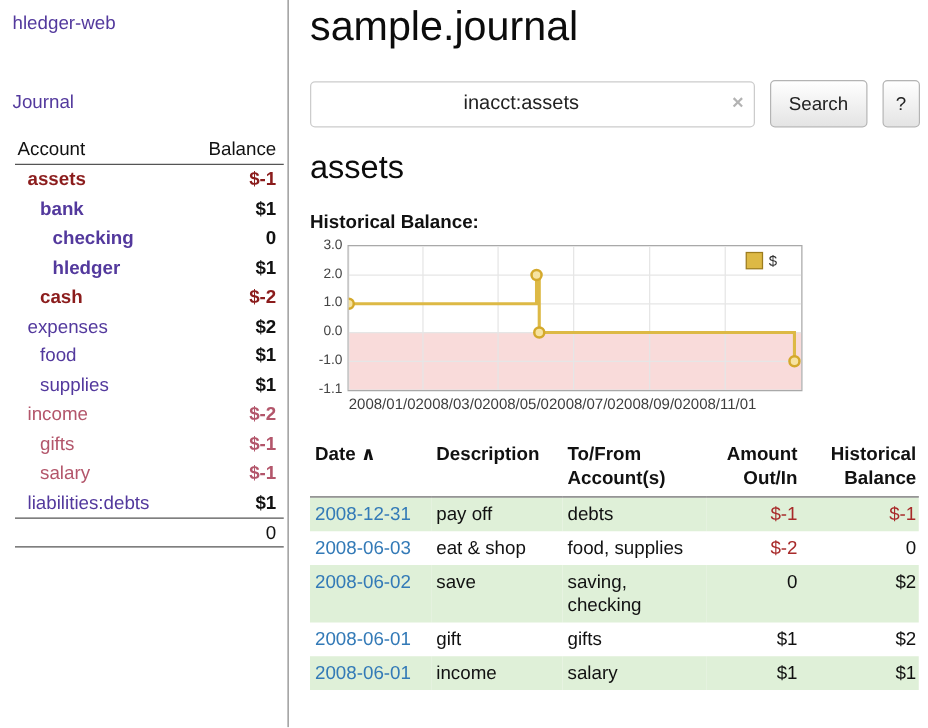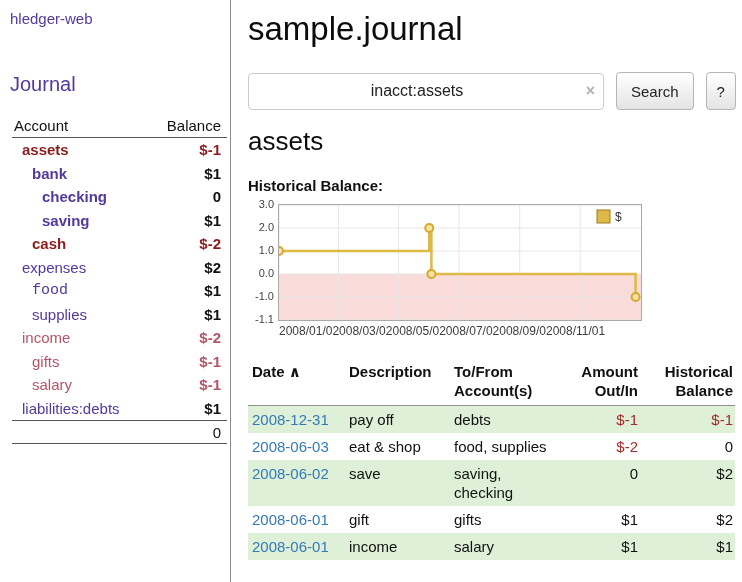--- a/index.html
+++ b/index.html
@@ -5,40 +5,40 @@
   * { margin:0; padding:0; box-sizing:border-box; }
   html,body { background:#fff; }
   body { font-family:"Liberation Sans","DejaVu Sans",sans-serif; color:#111; }
   .screen { position:relative; width:742px; height:582px; background:#fff; overflow:hidden; }
 
   
   .sidebar { position:absolute; left:0; top:0; width:231px; height:582px;
              border-right:1px solid #8a8a8a; padding-top:10px; background:#fff; }
   .brand { display:block; margin-left:10px; font-size:15px; color:var(--purple,#53399d);
            text-decoration:none; cursor:pointer; }
-  .journal-link { display:block; margin:46px 0 0 10px; font-size:20px;
+  .journal-link { display:block; margin:46px 0 0 10px; font-size:15px;
                   color:var(--purple,#53399d); cursor:pointer; }
   .acct-table { margin:18px 3px 0 12px; }
   .acct-header { display:flex; justify-content:space-between; align-items:flex-end;
                  height:24px; border-bottom:1px solid #555; font-size:15px;
                  padding:0 6px 3px 2px; }
   .acct-row { display:flex; justify-content:space-between; align-items:center;
               height:23.5px; font-size:15px; padding-right:6px; }
   .acct-name { color:var(--purple,#53399d); cursor:pointer; white-space:nowrap; }
   .acct-bal { font-weight:700; color:#111; }
   .bold { font-weight:700; }
   .neg-strong { color:var(--negstrong,#8b1c1c) !important; }
   .neg-soft { color:var(--negsoft,#b3566b) !important; }
   .acct-total { display:flex; justify-content:flex-end; align-items:center; height:24px;
                 border-top:1px solid #555; border-bottom:1px solid #555;
                 font-size:15px; padding-right:6px; }
 
   
   .main { position:absolute; left:232px; top:0; width:510px; height:582px;
-          padding:8px 6px 0 16px; }
+          padding:0 6px 0 16px; }
   .page-title { font-size:33px; font-weight:400; color:#0c0c0c; margin-top:2px; }
 
   .search-row { display:flex; margin-top:24px; gap:12px; align-items:center; }
   .search-box { position:relative; width:356px; }
   .search-input { width:100%; height:37px; border:1px solid #ccc; border-radius:4px;
                   font-size:16px; padding:0 28px 0 10px; color:#222;
                   font-family:"Liberation Sans","DejaVu Sans",sans-serif; outline:none;text-align:center; }
   .clear-x { position:absolute; right:9px; top:8px; color:#b3b3b3; font-size:16px;
              font-weight:700; cursor:pointer; line-height:20px; }
   .btn { height:38px; border:1px solid #b4b4b4; border-radius:4px;
@@ -91,33 +91,33 @@
           </div>
           <div class="acct-row">
             <span class="acct-name bold" style="padding-left: 20px;">bank</span>
             <span class="acct-bal">$1</span>
           </div>
           <div class="acct-row">
             <span class="acct-name bold" style="padding-left: 30px;">checking</span>
             <span class="acct-bal">0</span>
           </div>
           <div class="acct-row">
-            <span class="acct-name bold" style="padding-left: 30px;">saving</span>
+            <span class="acct-name bold" style="padding-left: 30px;">hledger</span>
             <span class="acct-bal">$1</span>
           </div>
           <div class="acct-row">
             <span class="acct-name bold neg-strong" style="padding-left: 20px;">cash</span>
             <span class="acct-bal neg-strong">$-2</span>
           </div>
           <div class="acct-row">
             <span class="acct-name" style="padding-left: 10px;">expenses</span>
             <span class="acct-bal">$2</span>
           </div>
           <div class="acct-row">
-            <span class="acct-name" style="padding-left: 20px; font-family: Liberation Mono, monospace;">food</span>
+            <span class="acct-name" style="padding-left: 20px;">food</span>
             <span class="acct-bal">$1</span>
           </div>
           <div class="acct-row">
             <span class="acct-name" style="padding-left: 20px;">supplies</span>
             <span class="acct-bal">$1</span>
           </div>
           <div class="acct-row">
             <span class="acct-name neg-soft" style="padding-left: 10px;">income</span>
             <span class="acct-bal neg-soft">$-2</span>
           </div>

